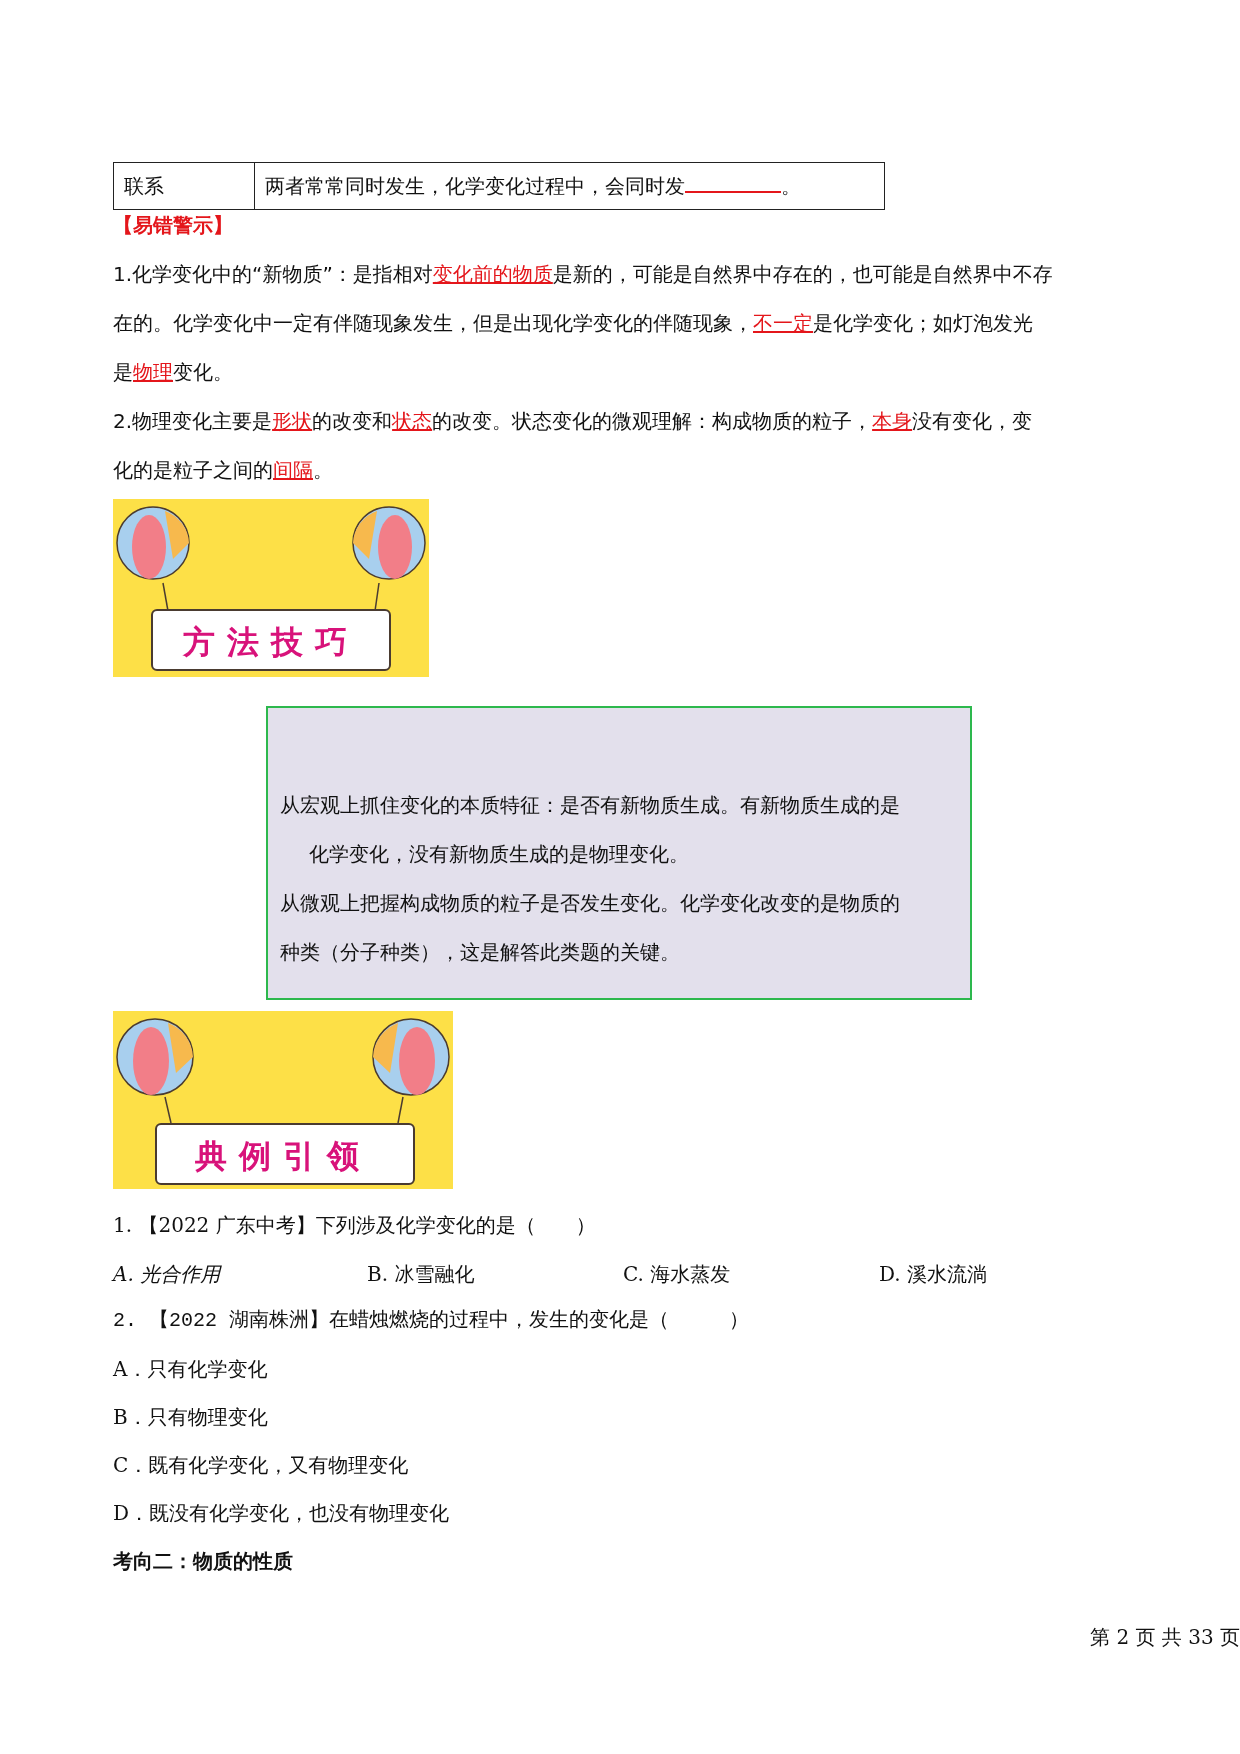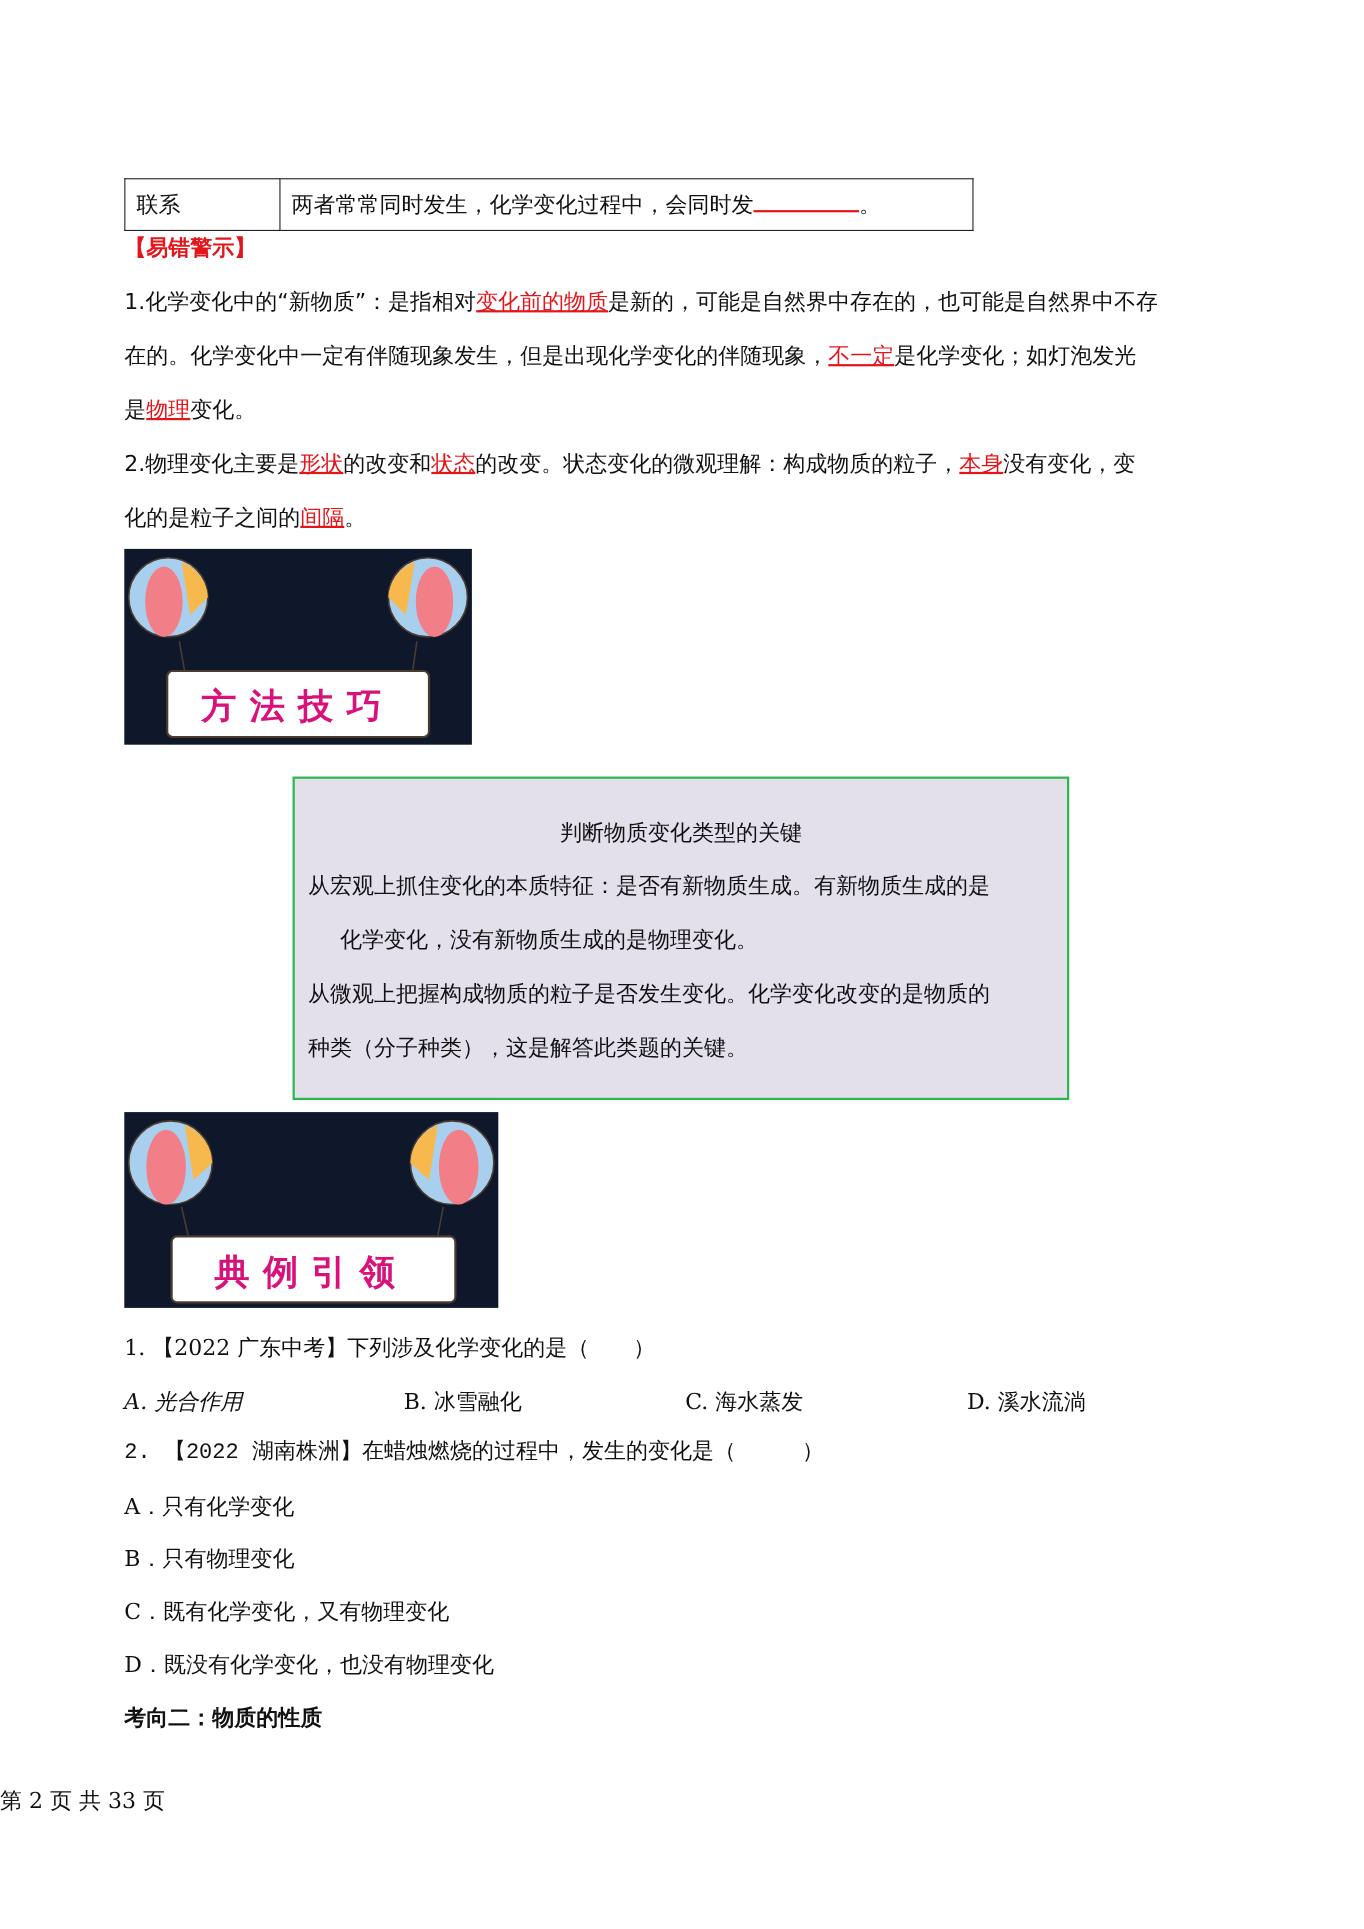--- a/index.html
+++ b/index.html
@@ -5,29 +5,29 @@
   html, body { margin:0; padding:0; background:#ffffff; }
   body { width:1240px; height:1754px; position:relative; overflow:hidden;
          font-family:"DejaVu Sans","Liberation Sans",sans-serif; color:#111; }
   .abs { position:absolute; }
   .line { position:absolute; left:113px; font-size:20px; line-height:24px; white-space:nowrap; }
   .red { color:#e4161b; text-decoration:underline; text-decoration-color:#e4161b; }
   .blank { display:inline-block; width:96px; border-bottom:2px solid #e4161b; height:18px; vertical-align:baseline; }
   table.link { position:absolute; left:113px; top:162px; width:772px; height:48px; border-collapse:collapse; font-size:20px; }
   table.link td { border:1.5px solid #222; padding:0 10px; vertical-align:middle; }
   .warn { color:#e4161b; font-weight:bold; font-size:20px; }
-  .banner { position:absolute; background:#0f172a; }
+  .banner { position:absolute; background:#fde047; }
   .banner .scroll { position:absolute; background:#fff; border:2px solid #4a3b30; border-radius:6px; }
   .banner .title { position:absolute; left:0; right:0; text-align:center; color:#d8127a; font-weight:bold;
                    font-family:"DejaVu Serif","Liberation Serif",serif; letter-spacing:12px; }
   .keybox { position:absolute; left:266px; top:706px; width:706px; height:294px; background:#e3e0ec;
             border:2px solid #2db84d; box-sizing:border-box; }
   .keybox .t { position:absolute; left:12px; font-size:20px; white-space:nowrap; }
   .bold { font-weight:bold; }
-  .footer { position:absolute; top:1624px; left:0; width:1240px; text-align:left; font-size:20px;
+  .footer { position:absolute; top:1624px; left:0; width:1240px; text-align:right; font-size:20px;
             font-family:"DejaVu Serif","Liberation Serif",serif; }
 </style>
 </head>
 <body>
 
 <table class="link">
   <tbody>
       <tr>
     <td style="width:120px;">联系</td>
     <td>
@@ -65,21 +65,20 @@
     <path d="M52 12 A36 36 0 0 1 76 44 L60 60 Z" fill="#f7b94d"></path>
     <circle cx="276" cy="44" r="36" fill="#a8cfee" stroke="#4a3b30" stroke-width="1.5"></circle>
     <ellipse cx="282" cy="48" rx="17" ry="32" fill="#f27e88"></ellipse>
     <path d="M264 12 A36 36 0 0 0 240 44 L256 60 Z" fill="#f7b94d"></path>
   </svg>
   <div class="scroll" style="left:38px; top:110px; width:236px; height:58px;"></div>
   <div class="title" style="top:122px; font-size:32px;">方法技巧</div>
 </div>
 
 <div class="keybox">
-  <div class="t" style="top:36px; left:0; right:0; text-align:center;">判断物质变化类型的关键</div>
   <div class="t" style="top:84px;">从宏观上抓住变化的本质特征：是否有新物质生成。有新物质生成的是</div>
   <div class="t" style="top:133px;margin-left:29px;">化学变化，没有新物质生成的是物理变化。</div>
   <div class="t" style="top:182px;">从微观上把握构成物质的粒子是否发生变化。化学变化改变的是物质的</div>
   <div class="t" style="top:231px;">种类（分子种类），这是解答此类题的关键。</div>
 </div>
 
 <div class="banner" style="left:113px; top:1011px; width:340px; height:178px;">
   <svg class="abs" style="left:0; top:0;" width="340" height="178">
     <line x1="52" y1="86" x2="58" y2="112" stroke="#4a3b30" stroke-width="1.5"></line>
     <line x1="290" y1="86" x2="285" y2="112" stroke="#4a3b30" stroke-width="1.5"></line>

